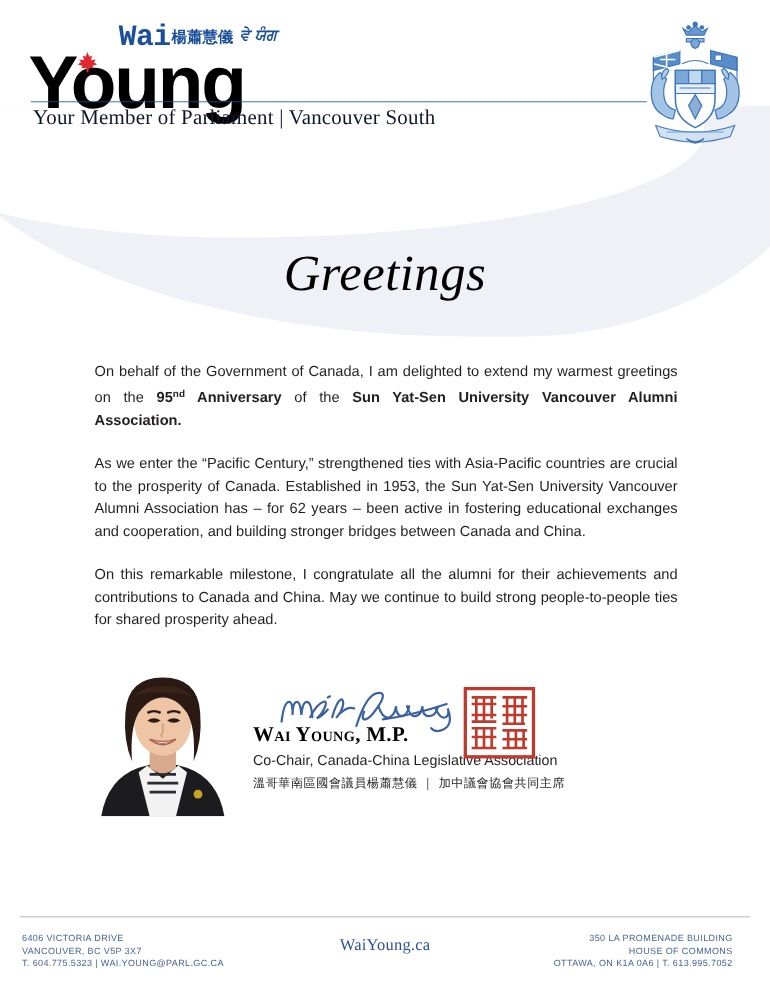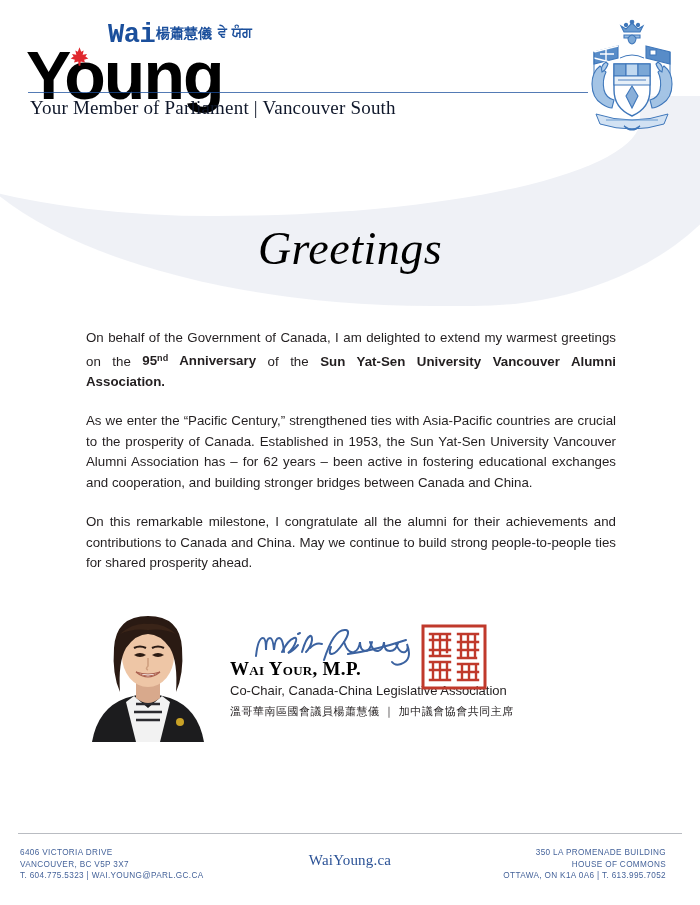--- a/index.html
+++ b/index.html
@@ -79,20 +79,21 @@
     color: #1b4f9c;
     letter-spacing: 0px;
     font-family: "DejaVu Sans", sans-serif;
   }
   .logo-punjabi {
     position: absolute;
     left: 190px;
     top: 2px;
     font-size: 14px;
     font-weight: bold;
+    font-style: italic;
     color: #1b4f9c;
     font-family: "DejaVu Sans", sans-serif;
   }
   .logo-young {
     position: relative;
     font-family: "Liberation Sans", sans-serif;
     font-size: 68px;
     font-weight: bold;
     color: #000000;
     letter-spacing: -2px;
@@ -387,21 +388,21 @@
       <path d="M58 22 q6 -6 12 -4"></path>
       <path d="M72 34 q10 -32 22 -30 q5 1 -2 12 q-8 12 -12 12 q-4 0 -1 -7"></path>
       <path d="M92 16 q4 12 10 10 q5 -2 6 -10 q0 8 5 9 q5 0 7 -9"></path>
       <path d="M118 16 q3 10 8 9 q5 -1 6 -9 q0 9 6 9 q6 0 8 -8"></path>
       <path d="M144 18 q4 10 9 8 q4 -2 2 -8 q6 16 -6 20 q-6 2 -9 -2"></path>
       <path d="M96 28 q28 -4 58 -14"></path>
     </g>
   </svg>
 
   <div class="sig-text">
-    <div class="sig-name">Wai Your, M.P.</div>
+    <div class="sig-name">Wai Young, M.P.</div>
     <div class="sig-role">Co-Chair, Canada-China Legislative Association</div>
     <div class="sig-cjk">溫哥華南區國會議員楊蕭慧儀 ｜ 加中議會協會共同主席</div>
   </div>
 
   <svg class="seal" viewBox="0 0 66 66">
     <rect x="2" y="2" width="62" height="62" fill="none" stroke="#c0392b" stroke-width="3"></rect>
     <g stroke="#c0392b" stroke-width="2.4" fill="none" stroke-linecap="square">
       <path d="M9 10 h20 M9 16 h20 M12 10 v22 M19 10 v22 M26 10 v18 M9 26 h20 M9 32 h20"></path>
       <path d="M37 10 h20 M37 18 h20 M40 10 v24 M47 10 v24 M54 10 v24 M37 26 h20 M37 34 h18"></path>
       <path d="M9 38 h20 M9 46 h20 M12 38 v18 M19 38 v18 M26 38 v18 M9 56 h20"></path>

